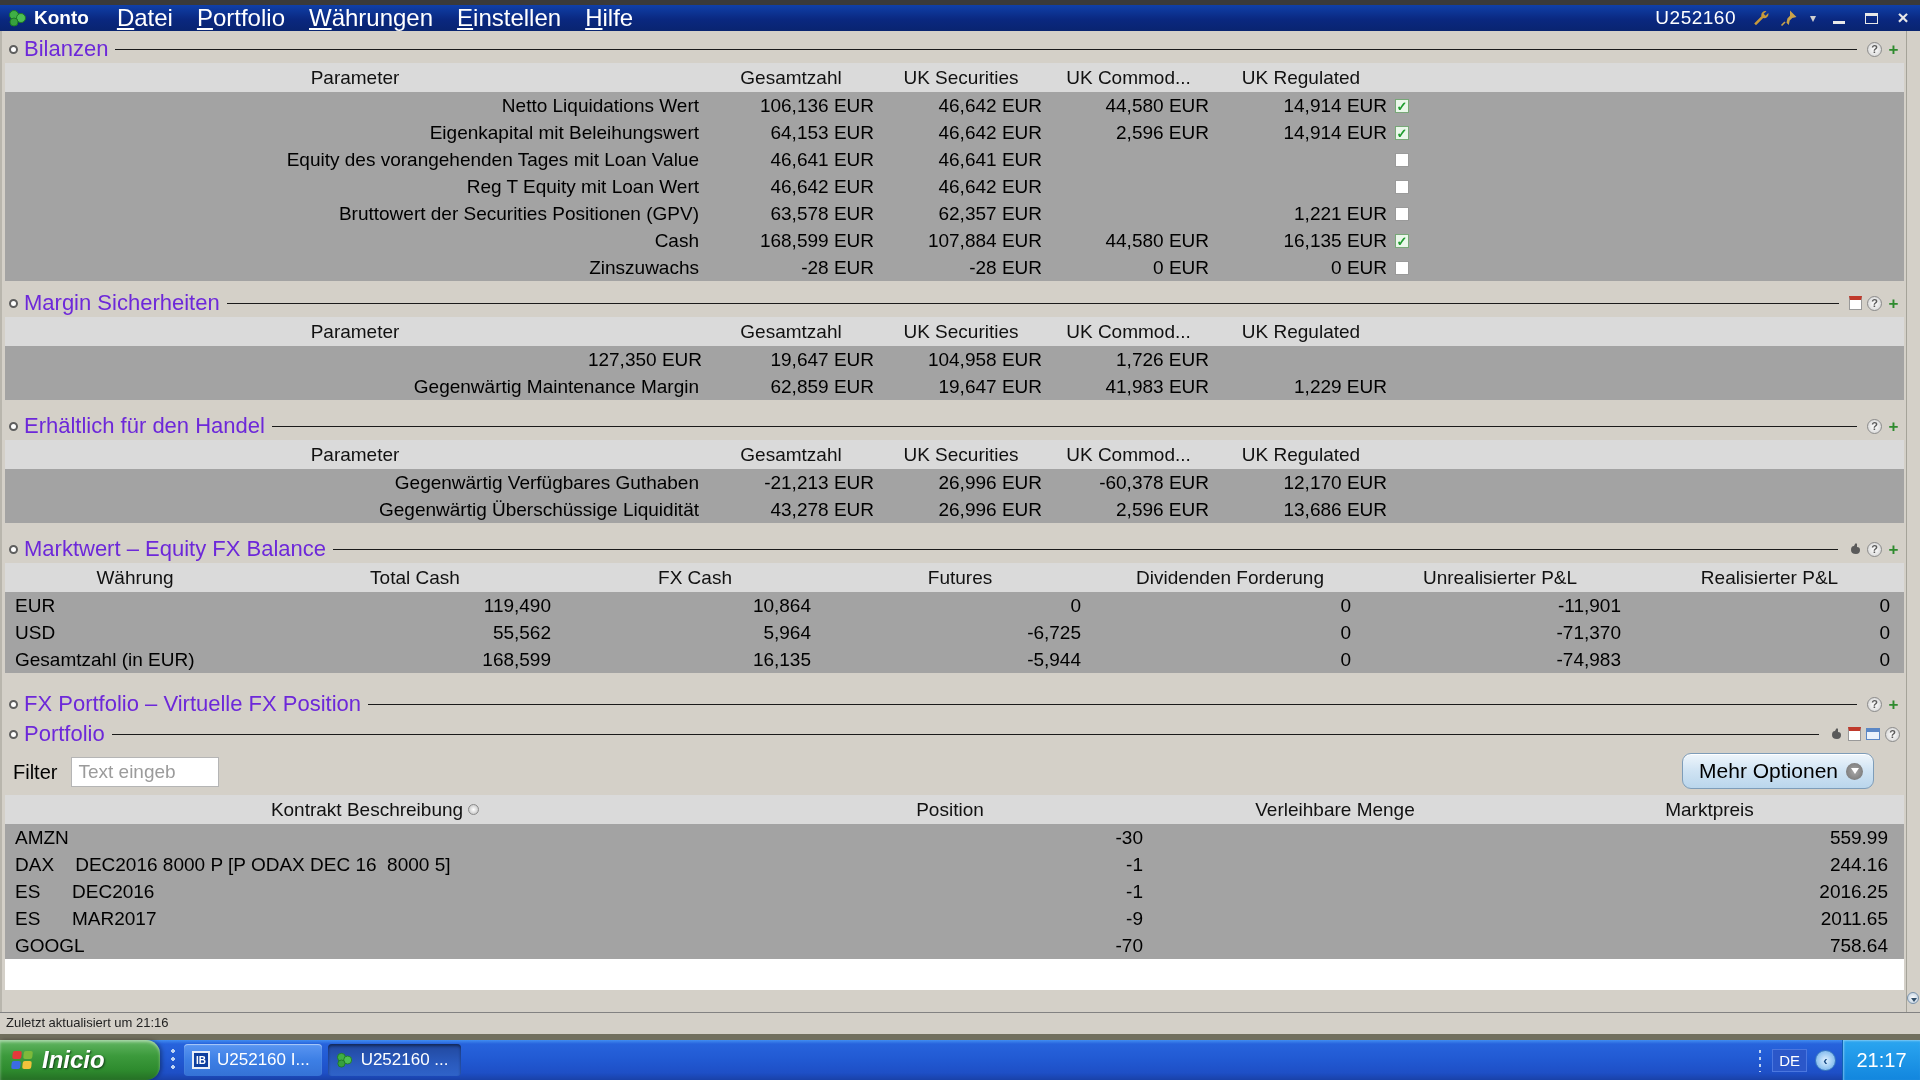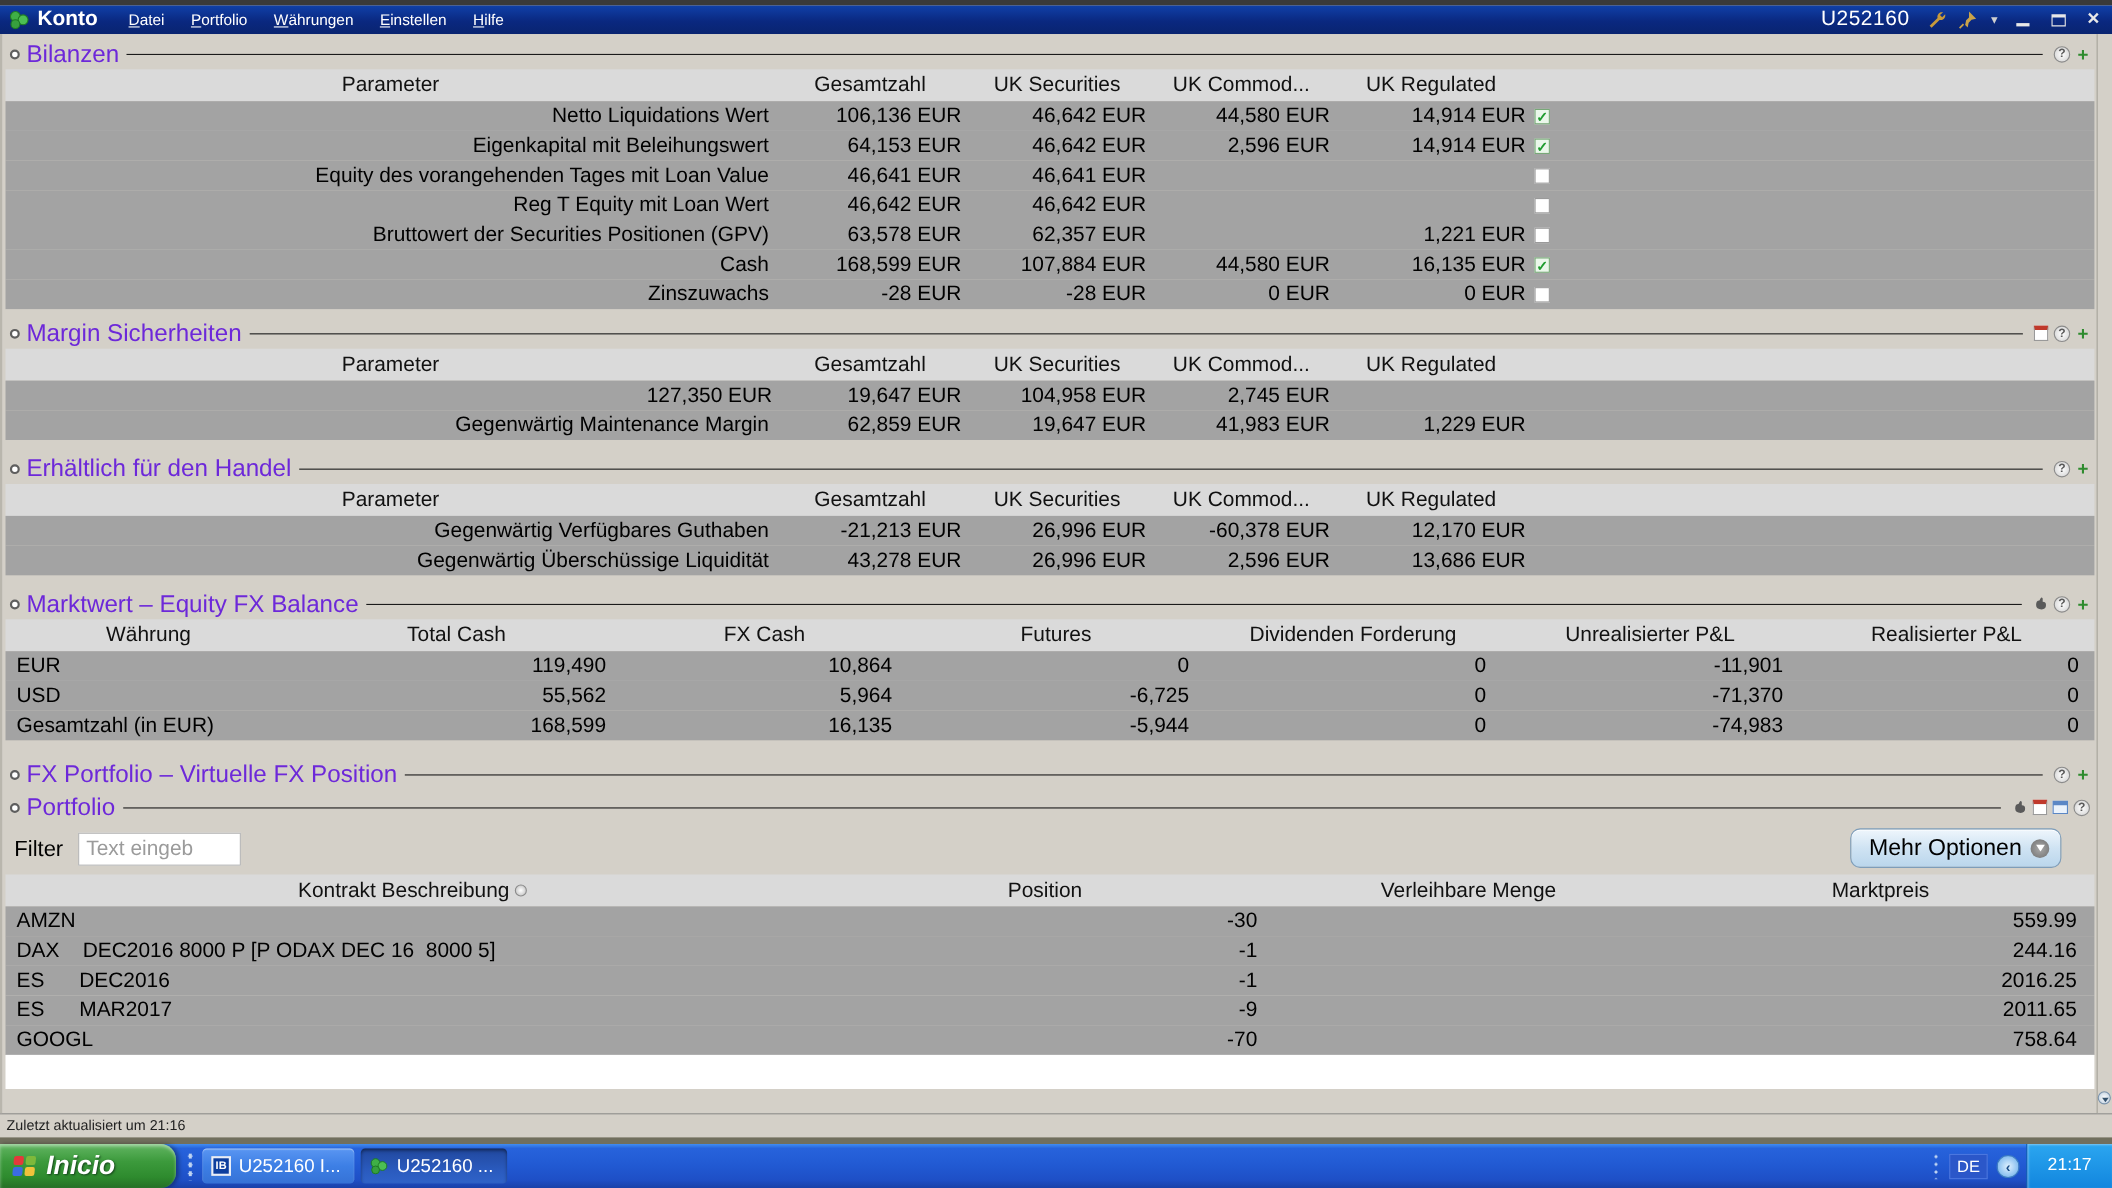--- a/index.html
+++ b/index.html
@@ -7,21 +7,21 @@
     font-family:"Liberation Sans", sans-serif; }
   #screen { width:1920px; height:1080px; display:flex; flex-direction:column; background:#D4D0C8; }
 
   
   .top-strip { height:5px; background:#3A3A3A; }
   .titlebar { height:26px; background:linear-gradient(180deg,#1040A8,#0A2880 55%,#092470);
     display:flex; align-items:center; color:#fff; padding:0 6px; }
   .app-icon { margin:0 6px 0 2px; display:inline-flex; }
   .app-title { font-weight:bold; font-size:19px; margin-right:18px; }
   .menu { display:flex; gap:4px; }
-  .menu-item { display:inline-block; font-size:14px; padding:0 10px; cursor:default;text-align:center; }
+  .menu-item { display:inline-block; font-size:24px; padding:0 10px; cursor:default;text-align:center; }
   .menu-item::first-letter { text-decoration:underline; }
   .tb-right { margin-left:auto; display:flex; align-items:center; gap:10px; }
   .account-id { font-weight:normal; font-size:19px; letter-spacing:0.5px; margin-right:6px; }
   .caret { color:#CFCFCF; font-size:12px; margin:0 2px; }
   .winbtn { width:22px; height:18px; display:inline-flex; align-items:center; justify-content:center; }
   .btn-min i { display:block; width:12px; height:3px; background:#E8E8E8; margin-top:9px; }
   .btn-max i { display:block; width:13px; height:11px; border:1px solid #E8E8E8; border-top:3px solid #E8E8E8; }
   .btn-close { color:#E8E8E8; font-size:19px; font-weight:bold; line-height:18px; }
 
   
@@ -114,21 +114,21 @@
   .tray { position:absolute; right:0; top:0; height:40px; display:flex; align-items:center; }
   .tray-dots { width:8px; height:24px; margin-right:8px;
     background:radial-gradient(circle 1.5px,#BFD4F2 1.5px, transparent 1.5px) 0 0/8px 7px repeat-y; }
   .lang-box { background:#2B57C9; color:#FFF; font-size:15px; padding:2px 6px; margin-right:8px;
     border:1px solid #4B77DF; }
   .chevron-circle { width:21px; height:21px; border-radius:50%;
     background:radial-gradient(#DFF1FF,#63A9E8); border:1px solid #3E7DC0; color:#1B4D86;
     display:inline-flex; align-items:center; justify-content:center; font-size:13px; font-weight:bold; margin-right:6px; }
   .clock-panel { width:78px; height:40px; background:linear-gradient(180deg,#2BA6F0,#1286DE);
     border-left:1px solid #0F62B4; box-shadow:inset 1px 1px 2px rgba(255,255,255,.4);
-    display:flex; align-items:center; justify-content:center; color:#FFF; font-size:16px; }
+    display:flex; align-items:center; justify-content:center; color:#FFF; font-size:20px; }
 
   svg { display:block; }
 </style>
 </head>
 <body>
 
 <div id="screen">
   <div class="top-strip"></div>
 
   <div class="titlebar">
@@ -287,21 +287,21 @@
       <span>UK Securities</span>
       <span>UK Commod...</span>
       <span>UK Regulated</span>
       <span></span>
         <span></span>
     </div>
     <div class="bal-grid row">
       <span class="cell n">127,350 EUR</span>
       <span class="cell n">19,647 EUR</span>
       <span class="cell n">104,958 EUR</span>
-      <span class="cell n">2,745 EUR</span>
+      <span class="cell n">1,726 EUR</span>
       <span></span>
         <span></span>
     </div>
     <div class="bal-grid row">
       <span class="cell p">Gegenwärtig Maintenance Margin</span>
       <span class="cell n">62,859 EUR</span>
       <span class="cell n">19,647 EUR</span>
       <span class="cell n">41,983 EUR</span>
       <span class="cell n">1,229 EUR</span>
       <span></span>

